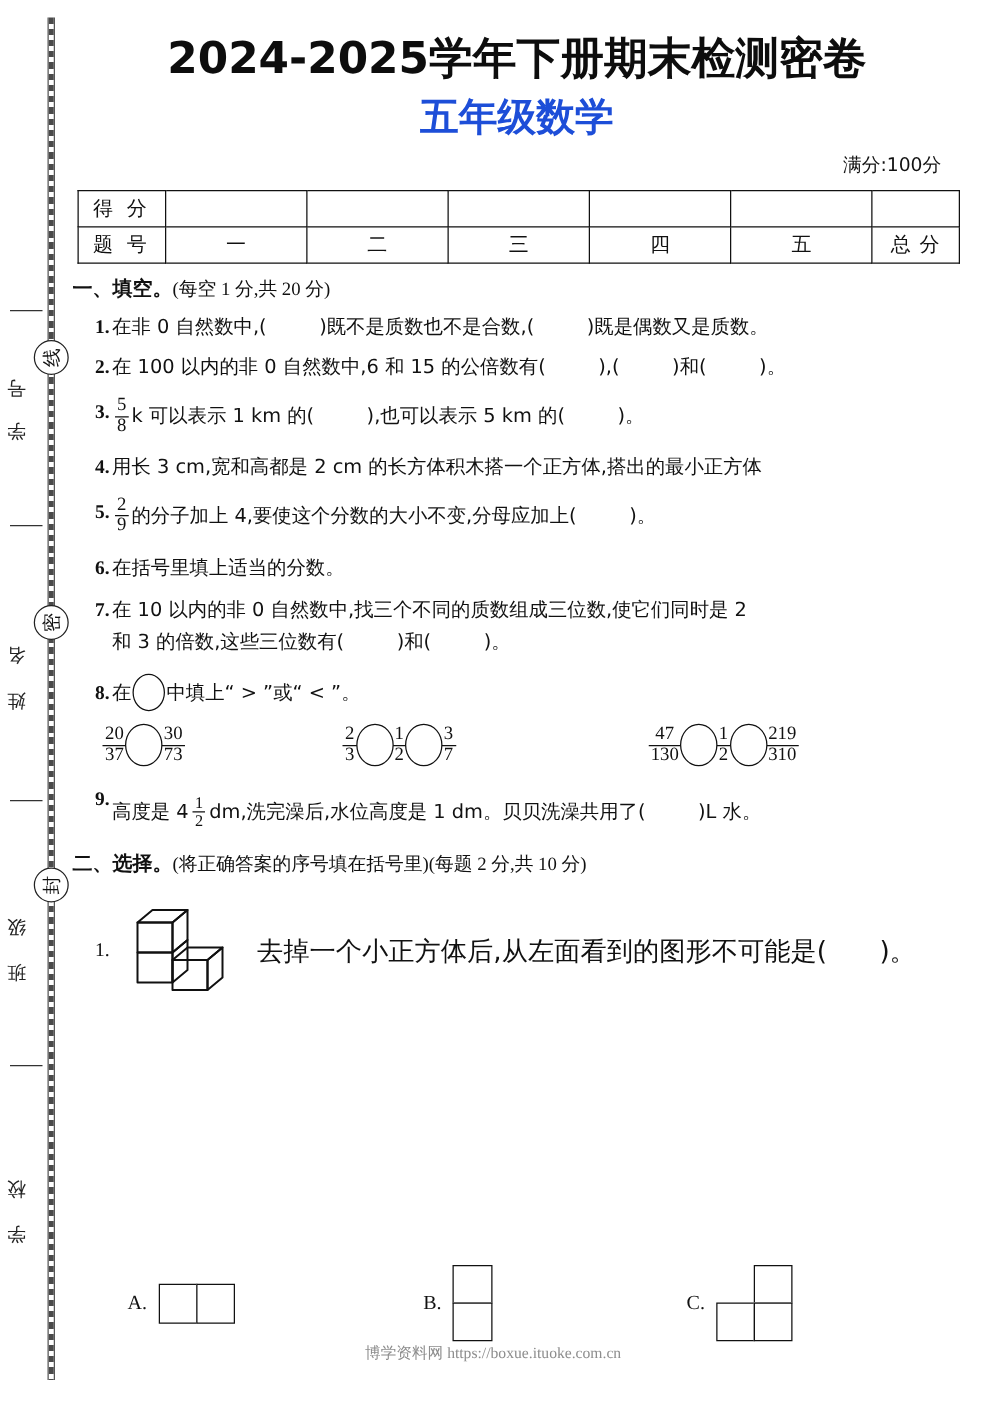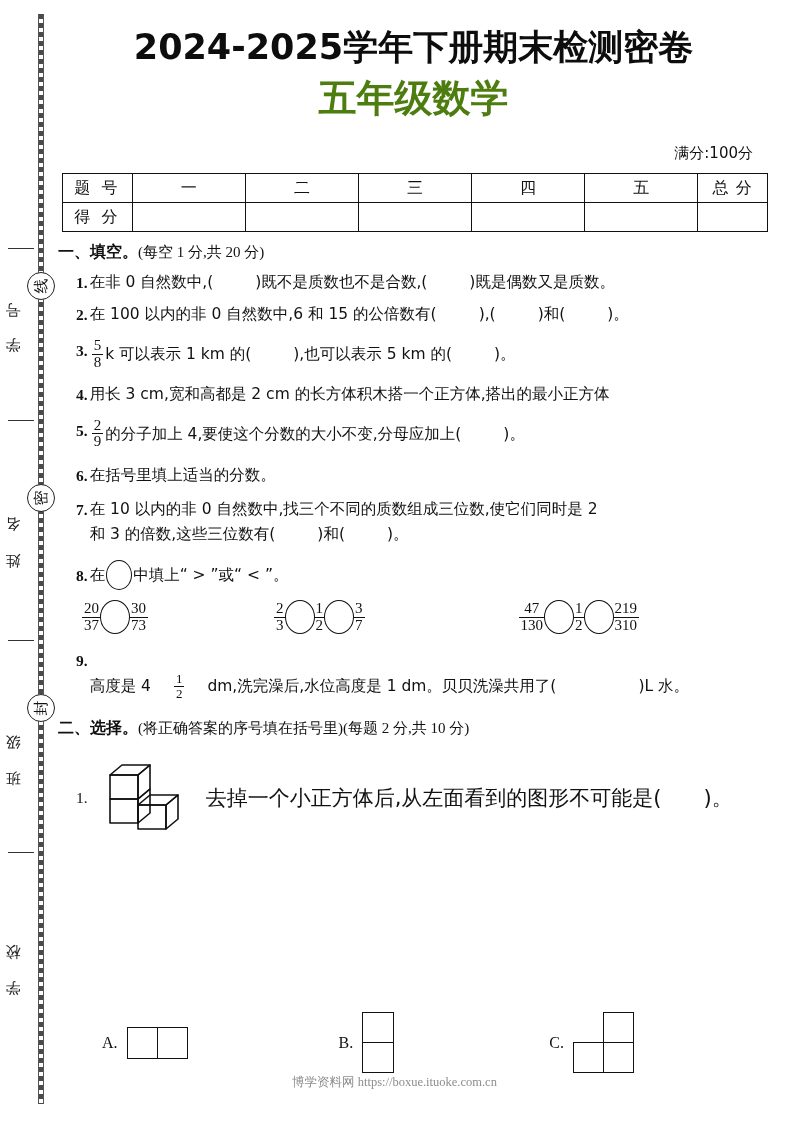--- a/index.html
+++ b/index.html
@@ -49,25 +49,25 @@
   .title-main {
     margin-top: 27px; text-align: center;
     font-family: "DejaVu Sans", sans-serif;
     font-size: 35px; font-weight: 700; letter-spacing: 0px;
     color: #0d0d0d; line-height: 1.15;
     padding-right: 22px;
   }
   .title-sub {
     margin-top: 6px; text-align: center;
     font-family: "DejaVu Sans", sans-serif;
-    font-size: 38px; font-weight: 700; color: #4d7c0f;
+    font-size: 31px; font-weight: 700; color: #1d4ed8;
     padding-right: 22px;
   }
   .fullscore {
-    margin-top: 20px; text-align: right; padding-right: 40px;
+    margin-top: 8px; text-align: right; padding-right: 40px;
     font-size: 15px; font-family: "DejaVu Sans", sans-serif; color:#111;
   }
 
   
   table.score-table {
     margin: 10px 0 0 6px; width: 706px;
     border-collapse: collapse;
   }
   table.score-table td {
     border: 1.3px solid #111;
@@ -174,37 +174,37 @@
 
   <div id="content">
 
     <div class="title-main">2024-2025学年下册期末检测密卷</div>
     <div class="title-sub">五年级数学</div>
     <div class="fullscore">满分:100分</div>
 
     <table class="score-table">
       <tbody>
           <tr>
+        <td class="sc-head">得 分</td>
+        <td class="sc-cell"></td>
+        <td class="sc-cell"></td>
+        <td class="sc-cell"></td>
+        <td class="sc-cell"></td>
+        <td class="sc-cell"></td>
+        <td class="sc-total"></td>
+      </tr>
+      <tr>
         <td class="sc-head">题 号</td>
         <td class="sc-cell">一</td>
         <td class="sc-cell">二</td>
         <td class="sc-cell">三</td>
         <td class="sc-cell">四</td>
         <td class="sc-cell">五</td>
         <td class="sc-total">总 分</td>
       </tr>
-      <tr>
-        <td class="sc-head">得 分</td>
-        <td class="sc-cell"></td>
-        <td class="sc-cell"></td>
-        <td class="sc-cell"></td>
-        <td class="sc-cell"></td>
-        <td class="sc-cell"></td>
-        <td class="sc-total"></td>
-      </tr>
     </tbody>
       </table>
 
     <div class="sec-head">
       <span>一、填空。</span><span class="pts">(每空 1 分,共 20 分)</span>
     </div>
 
     <div class="q">
       <span class="q-num">1.</span>
       <span class="q-body"><span>在非 0 自然数中,(</span><span class="blank"></span><span>)既不是质数也不是合数,(</span><span class="blank"></span><span>)既是偶数又是质数。</span></span>
@@ -307,21 +307,21 @@
         <span class="frac big">
             <span class="num">219</span>
             <span class="den">310</span>
           </span>
       </span>
     </div>
 
     <div class="q" style="margin-top:14px;">
       <span class="q-num">9.</span>
       <span class="q-body">
-        <div style="margin-top:24px; display:flex; align-items:center;gap:20px;">
+        <div style="margin-top:8px; display:flex; align-items:center;">
             <span>高度是 4</span>
             <span class="frac" style="margin:0 3px;">
               <span class="num">1</span>
               <span class="den">2</span>
             </span>
             <span>dm,洗完澡后,水位高度是 1 dm。贝贝洗澡共用了(</span>
             <span class="blank"></span>
             <span>)L 水。</span>
           </div>
       </span>

